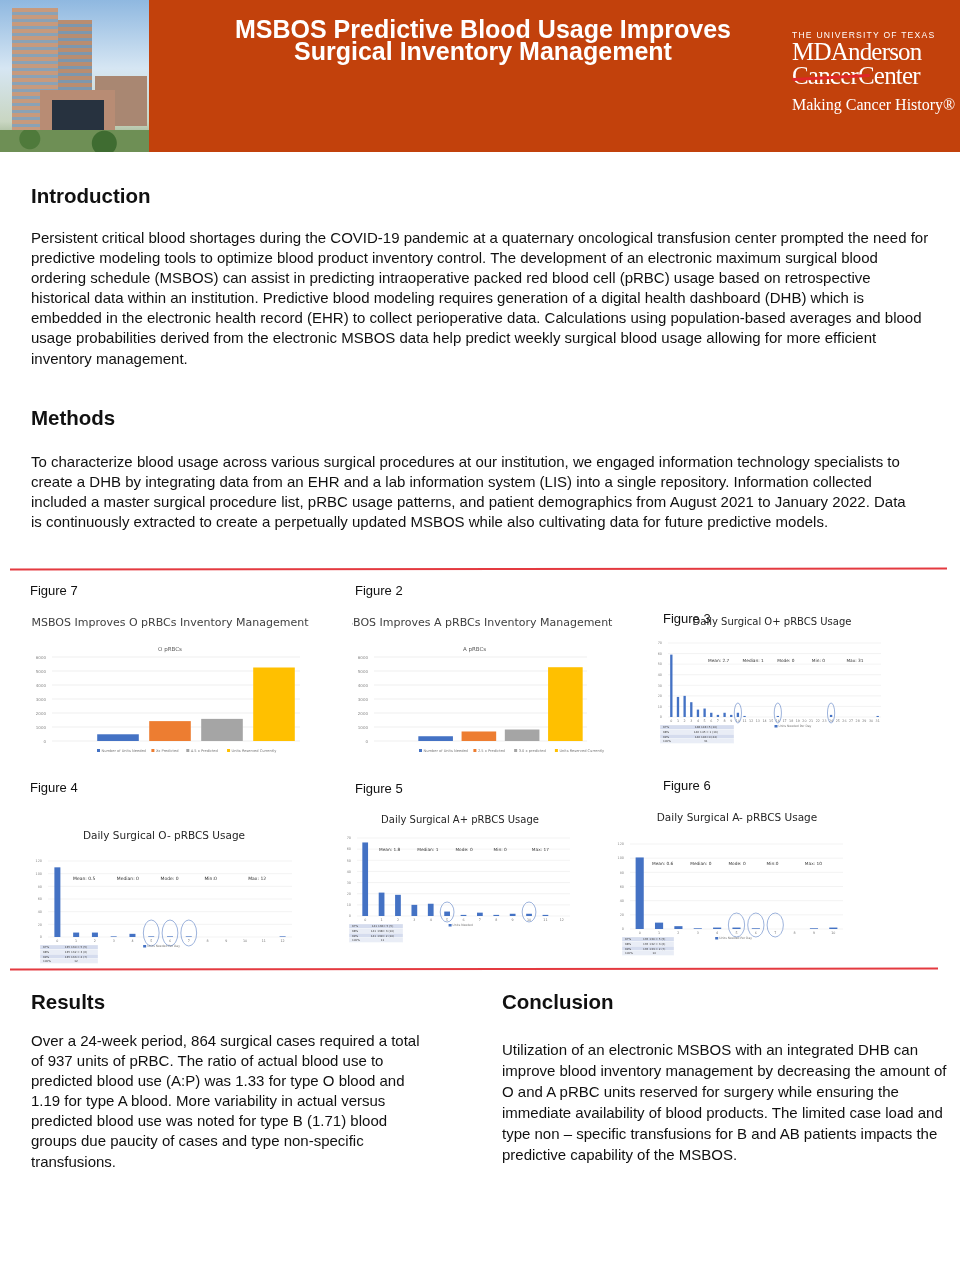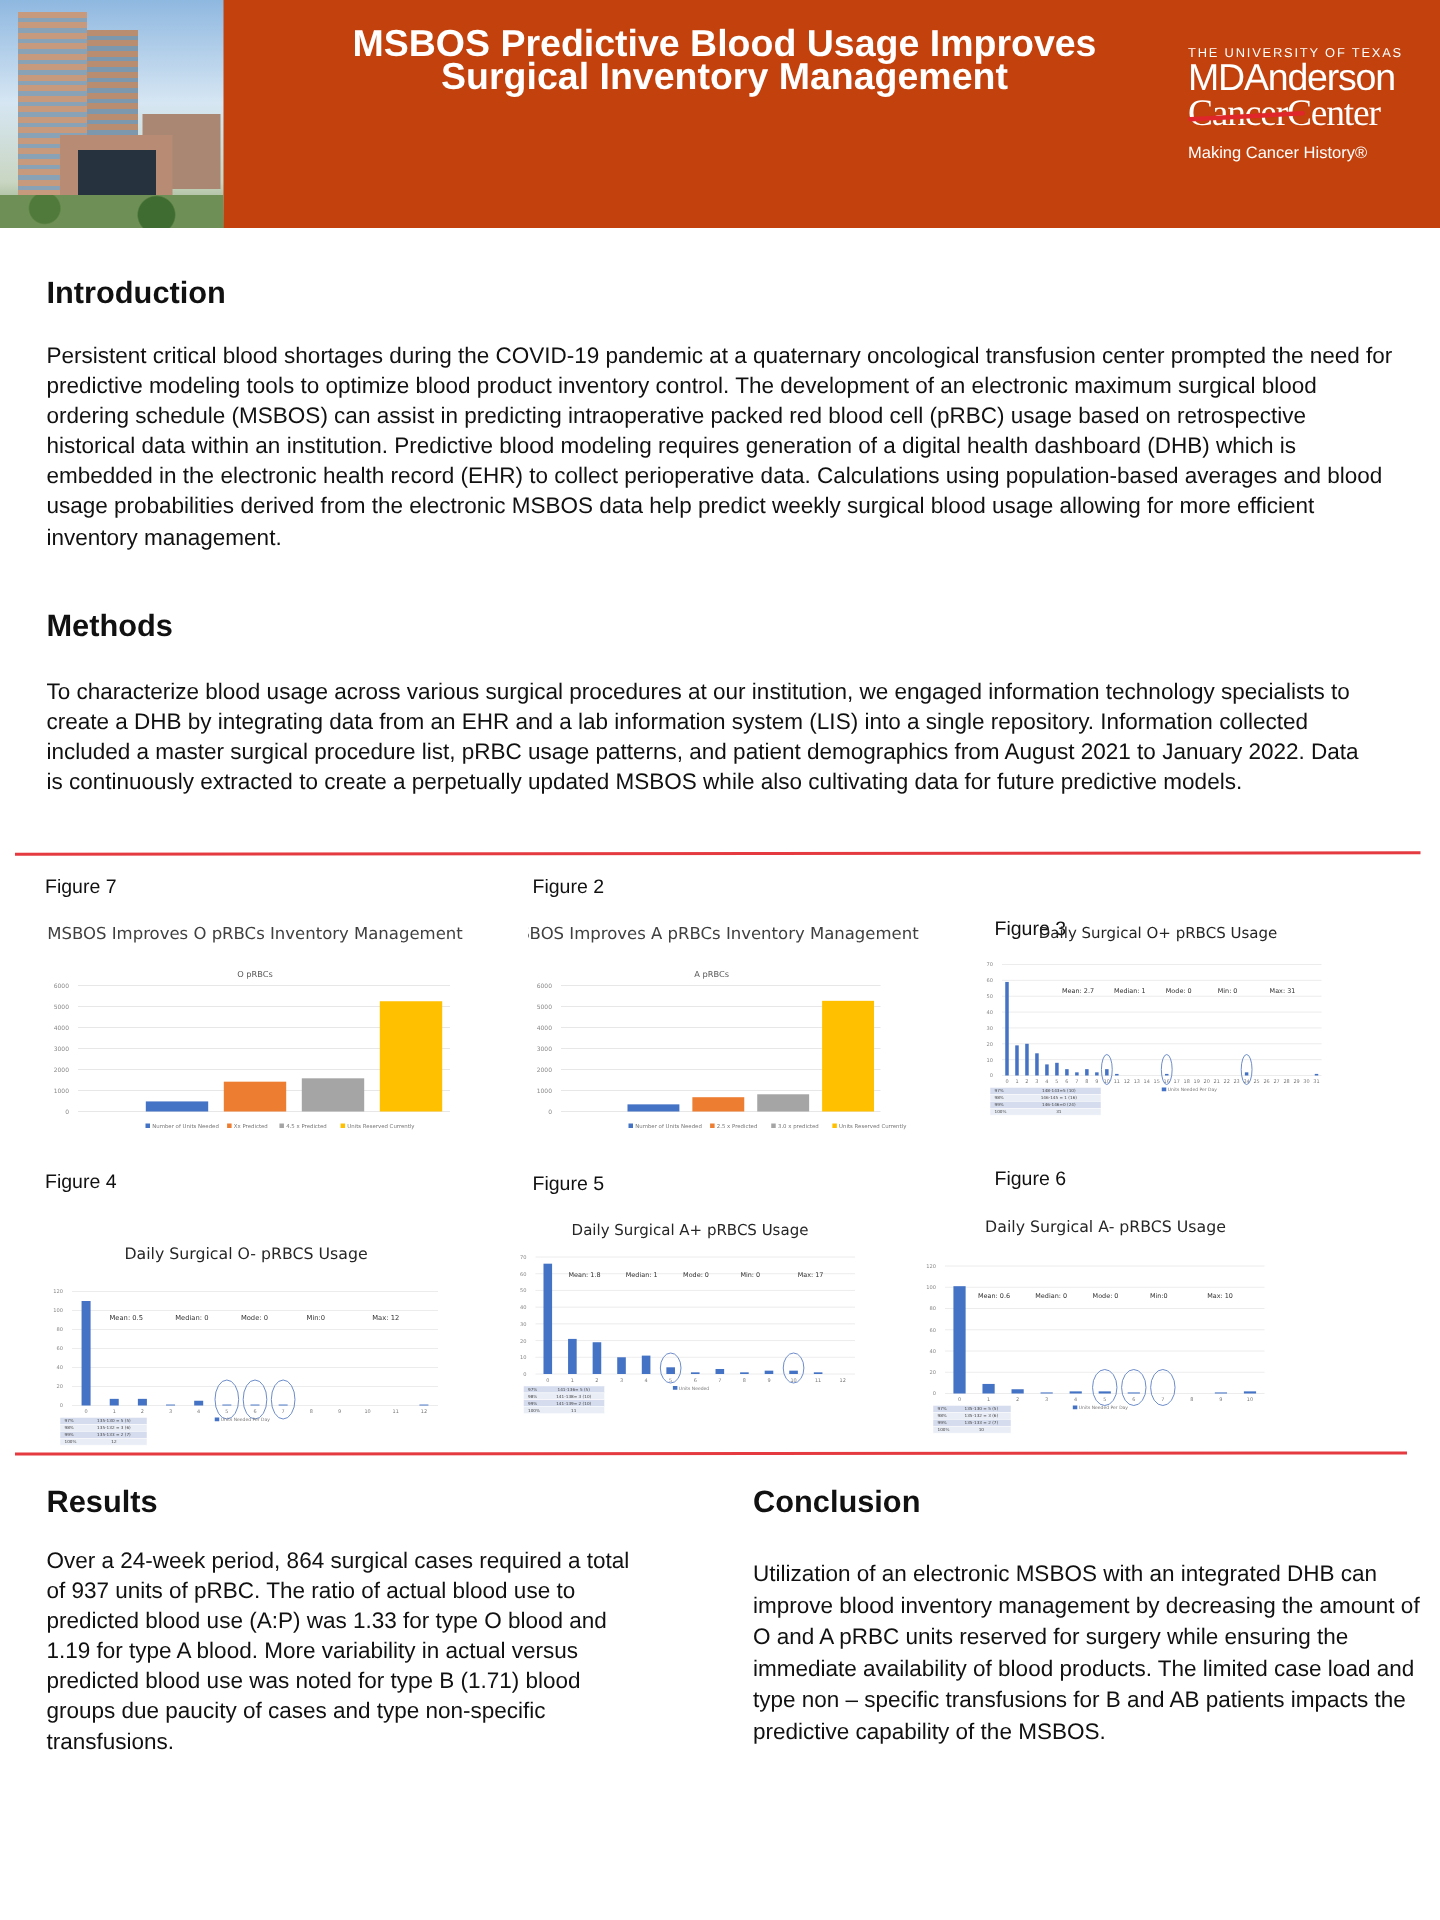--- a/index.html
+++ b/index.html
@@ -19,24 +19,24 @@
   .photo .low2 { position: absolute; left: 95px; top: 76px; width: 52px; height: 50px; background: #a98772; }
   .photo .trees { position: absolute; left: 0; top: 130px; width: 149px; height: 22px;
                   background: radial-gradient(circle at 20% 40%, #4f7a3b 0 10px, transparent 11px),
                               radial-gradient(circle at 70% 60%, #3f6c31 0 12px, transparent 13px), #6e8f55; }
 
   .title { position: absolute; left: 170px; top: 18px; width: 626px; text-align: center;
            color: #fff; font-weight: bold; font-size: 25px; line-height: 22px; }
   .authors { position: absolute; left: 172px; top: 91px; width: 620px; color: #fff; font-size: 13px; line-height: 16px; }
   .logo { position: absolute; left: 792px; top: 30px; width: 165px; color: #fff; }
   .logo .ut { font-size: 8.6px; letter-spacing: 1.2px; display: block; }
-  .logo .mda { font-family: Liberation Sans, sans-serif; font-size: 25px; line-height: 24px; letter-spacing: -0.8px; display: block; }
+  .logo .mda { font-family: Liberation Serif, serif; font-size: 25px; line-height: 24px; letter-spacing: -0.8px; display: block; }
   .logo .ccc { font-family: "Liberation Serif", serif; font-size: 25px; line-height: 24px; letter-spacing: -0.8px; display: block; position: relative; }
   .logo .strike { position: absolute; left: 0; top: 12px; width: 78px; height: 3px; background: #e0262a; transform: rotate(-3deg); border-radius: 2px; }
-  .logo .tag { font-family: Liberation Sans, sans-serif; font-size: 11px; display: block; margin-top: 8px; }
+  .logo .tag { font-family: Liberation Serif, serif; font-size: 16px; display: block; margin-top: 8px; }
 
   
   .h2 { position: absolute; font-weight: bold; font-size: 20.5px; color: #111; }
   .para { position: absolute; font-size: 15px; line-height: 20.1px; color: #111; }
   .rule { position: absolute; height: 2px; background: #e43a40; }
 
   
   .fig-label { position: absolute; font-size: 13px; color: #111; }
   .chart { position: absolute; }
   .chart svg { display: block; }

